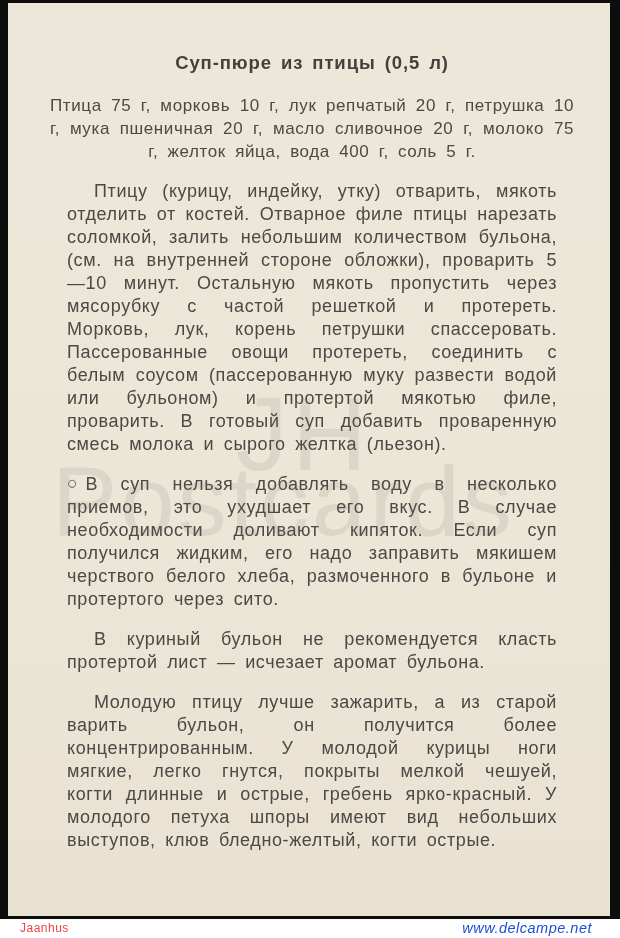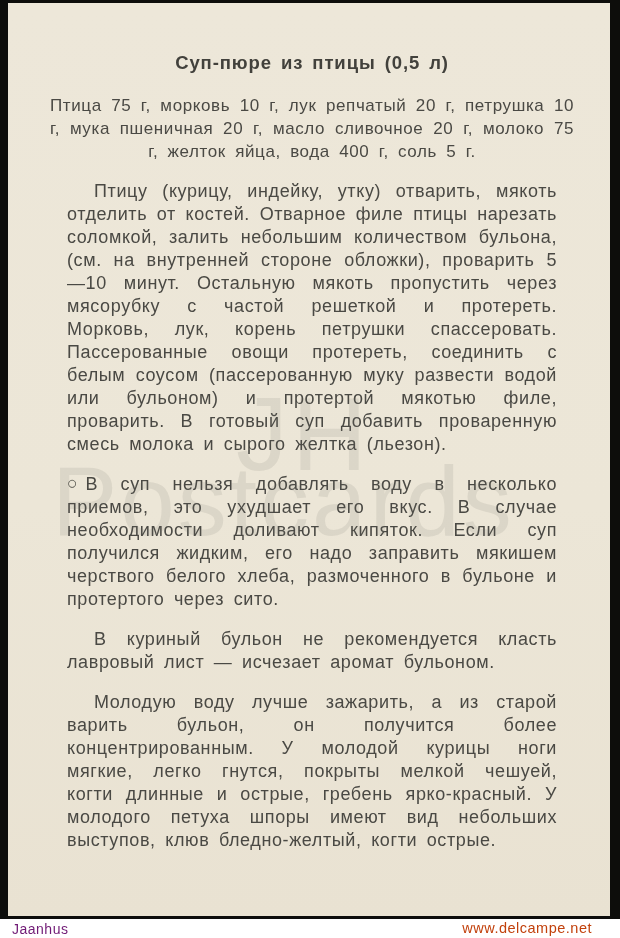--- a/index.html
+++ b/index.html
@@ -105,33 +105,34 @@
   .footer-strip {
     position: absolute;
     left: 0;
     top: 919px;
     width: 620px;
     height: 19px;
     background: #ffffff;
   }
   .wm-left {
     position: absolute;
-    left: 12px;
+    left: 20px;
     top: 2px;
-    font-size: 14px;
-    color: #701a75;
+    font-size: 12px;
+    color: #ef4444;
     letter-spacing: 0.5px;
   }
   .wm-right {
     position: absolute;
     right: 28px;
     top: 1px;
     font-size: 14.5px;
-    color: #c2410c;
+    color: #1d4ed8;
     letter-spacing: 0.5px;
+    font-style: italic;
   }
 </style>
 </head>
 <body>
 
 <div class="scan">
 
   <div class="black-frame"></div>
 
   <div class="card">
@@ -139,23 +140,23 @@
 
       <h1 class="title">Суп-пюре из птицы (0,5 л)</h1>
 
       <p class="ingredients">Птица 75 г, морковь 10 г, лук репчатый 20 г, петрушка 10 г, мука пшеничная 20 г, масло сливочное 20 г, молоко 75 г, желток яйца, вода 400 г, соль 5 г.</p>
 
       <p class="para">Птицу (курицу, индейку, утку) отварить, мякоть отделить от костей. Отварное филе птицы нарезать соломкой, залить небольшим количеством бульона, (см. на внутренней стороне обложки), проварить 5—10 минут. Остальную мякоть пропустить через мясорубку с частой решеткой и протереть. Морковь, лук, корень петрушки спассеровать. Пассерованные овощи протереть, соединить с белым соусом (пассерованную муку развести водой или бульоном) и протертой мякотью филе, проварить. В готовый суп добавить проваренную смесь молока и сырого желтка (льезон).</p>
 
 
       <p class="para tip"><span class="tip-marker">○</span><span>В суп нельзя добавлять воду в несколько приемов, это ухудшает его вкус. В случае необходимости доливают кипяток. Если суп получился жидким, его надо заправить мякишем черствого белого хлеба, размоченного в бульоне и протертого через сито.</span></p>
 
-      <p class="para">В куриный бульон не рекомендуется класть лавровый лист — исчезает аромат бульоном.</p>
+      <p class="para">В куриный бульон не рекомендуется класть протертой лист — исчезает аромат бульона.</p>
 
-      <p class="para">Молодую воду лучше зажарить, а из старой варить бульон, он получится более концентрированным. У молодой курицы ноги мягкие, легко гнутся, покрыты мелкой чешуей, когти длинные и острые, гребень ярко-красный. У молодого петуха шпоры имеют вид небольших выступов, клюв бледно-желтый, когти острые.</p>
+      <p class="para">Молодую птицу лучше зажарить, а из старой варить бульон, он получится более концентрированным. У молодой курицы ноги мягкие, легко гнутся, покрыты мелкой чешуей, когти длинные и острые, гребень ярко-красный. У молодого петуха шпоры имеют вид небольших выступов, клюв бледно-желтый, когти острые.</p>
 
     </div>
 
     <div class="ghost">
       <div class="ghost-line1">JH</div>
       <div class="ghost-line2">Postcards</div>
     </div>
   </div>
 
   <div class="footer-strip">

